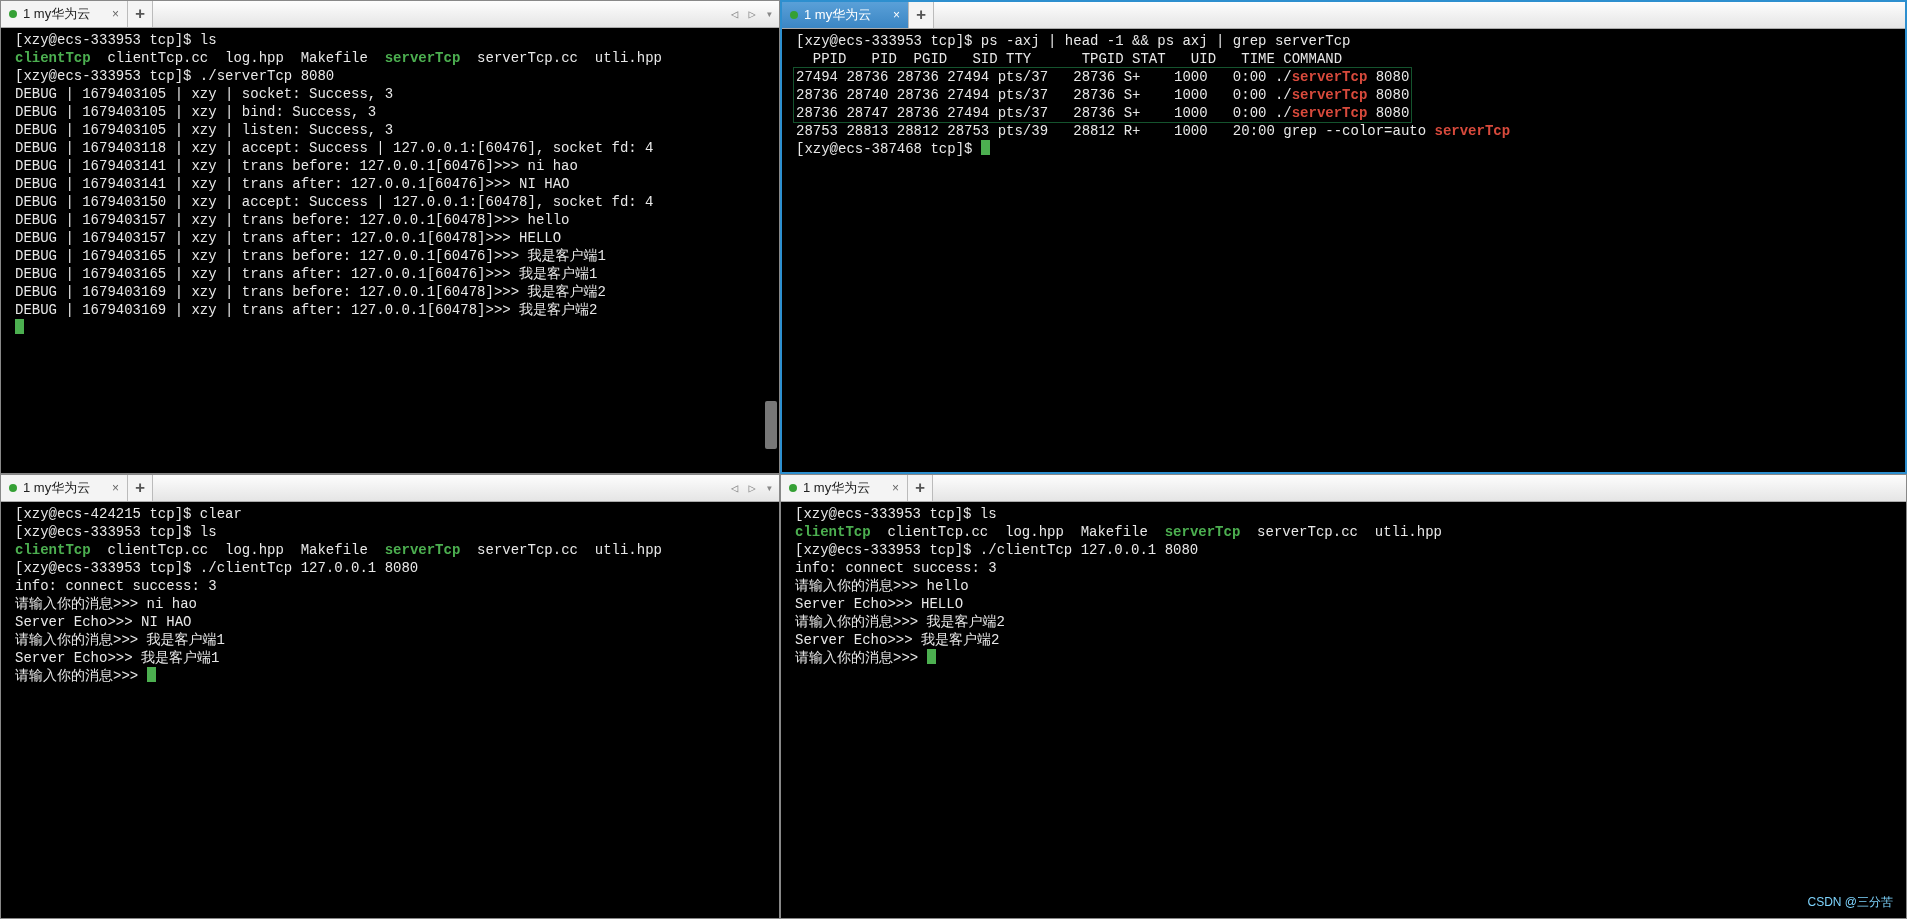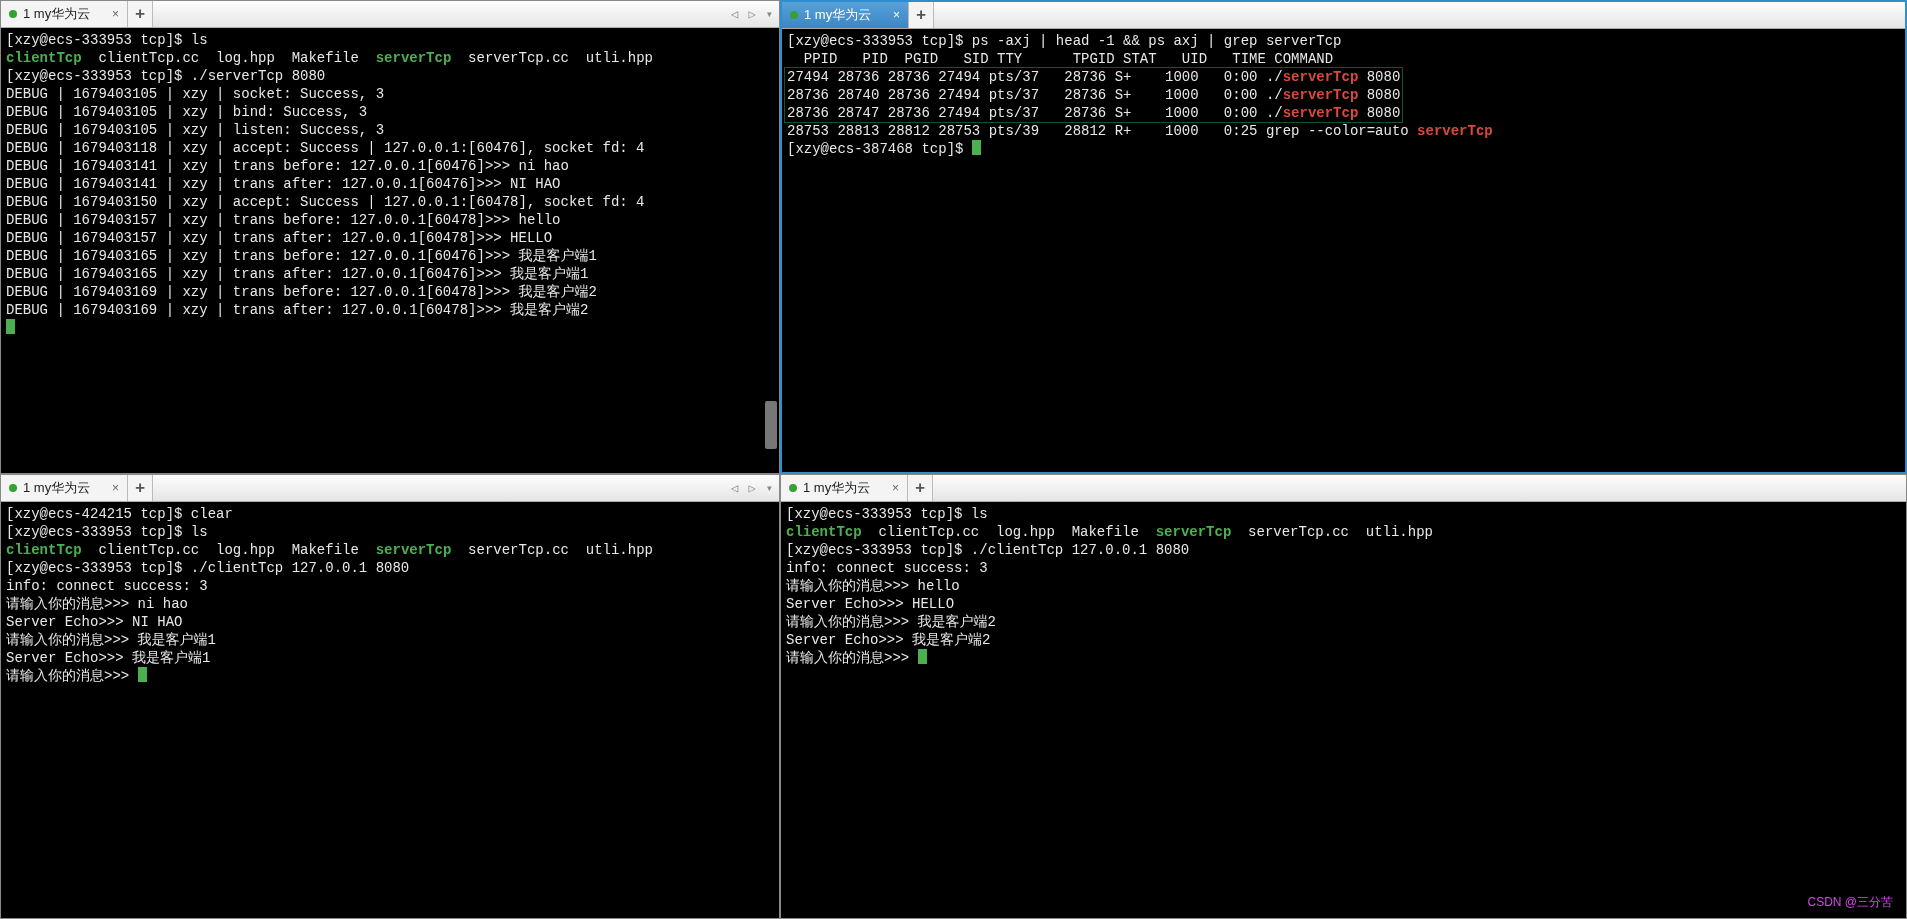--- a/index.html
+++ b/index.html
@@ -7,27 +7,27 @@
   .pane{position:relative;border:1px solid #888;box-sizing:border-box;display:flex;flex-direction:column;overflow:hidden;background:#000;}
   .pane.top-right{border:2px solid #2d8fcf;}
   .tabbar{height:26px;background:linear-gradient(#fdfdfd,#e5e5e5);display:flex;align-items:stretch;border-bottom:1px solid #aaa;position:relative;flex:0 0 26px;}
   .tab{display:flex;align-items:center;gap:6px;padding:0 8px;min-width:110px;background:#f4f4f4;border-right:1px solid #bbb;color:#222;font-size:13px;font-family:"Segoe UI",Arial,sans-serif;}
   .tab.active{background:linear-gradient(#5aa0d8,#3b86c4);color:#fff;}
   .dot-green{width:8px;height:8px;border-radius:50%;background:#35a035;display:inline-block;}
   .tab-x{color:#666;font-size:12px;margin-left:auto;cursor:pointer;}
   .tab.active .tab-x{color:#fff;}
   .newtab{width:24px;display:flex;align-items:center;justify-content:center;color:#555;font-size:17px;font-weight:bold;background:#f4f4f4;border-right:1px solid #bbb;cursor:pointer;}
   .nav-arrows{margin-left:auto;display:flex;align-items:center;padding:0 6px;gap:10px;color:#888;font-size:12px;}
-  .term{flex:1;padding:3px 5px;white-space:pre;line-height:18px;color:#e8e8e8;overflow:hidden;}
+  .term{flex:1;padding:3px 14px;white-space:pre;line-height:18px;color:#e8e8e8;overflow:hidden;}
   .c-red{color:#d84a3c;font-weight:bold;}
   .c-grn{color:#4caf50;font-weight:bold;}
   .cursor{display:inline-block;width:9px;height:15px;background:#4caf50;vertical-align:-2px;}
   .redbox{border:1px solid #14532d;display:inline-block;padding:0 2px;margin:-1px -3px;}
   .scrollbar{position:absolute;right:2px;top:400px;width:12px;height:48px;background:#777;border-radius:2px;}
-  .watermark{position:fixed;right:14px;bottom:8px;color:#d946ef;font-size:12px;font-family:Arial,sans-serif;}
+  .watermark{position:fixed;right:14px;bottom:8px;color:#7dd3fc;font-size:12px;font-family:Arial,sans-serif;}
 </style>
 </head>
 <body>
 
 <div class="grid">
 
   <div class="pane">
     <div class="tabbar">
       <div class="tab">
         <span class="dot-green"></span>
@@ -68,21 +68,21 @@
         <span>1 my华为云</span>
         <span class="tab-x">×</span>
       </div>
       <div class="newtab">+</div>
     </div>
     <div class="term"><span>[xzy@ecs-333953 tcp]$ ps -axj | head -1 &amp;&amp; ps axj | grep serverTcp</span>
 <span>  PPID   PID  PGID   SID TTY      TPGID STAT   UID   TIME COMMAND</span>
 <span class="redbox"><span>27494 28736 28736 27494 pts/37   28736 S+    1000   0:00 ./</span><span class="c-red">serverTcp</span><span> 8080</span>
 <span>28736 28740 28736 27494 pts/37   28736 S+    1000   0:00 ./</span><span class="c-red">serverTcp</span><span> 8080</span>
 <span>28736 28747 28736 27494 pts/37   28736 S+    1000   0:00 ./</span><span class="c-red">serverTcp</span><span> 8080</span></span>
-<span>28753 28813 28812 28753 pts/39   28812 R+    1000   0:25 grep --color=auto </span><span class="c-red">serverTcp</span>
+<span>28753 28813 28812 28753 pts/39   28812 R+    1000   20:00 grep --color=auto </span><span class="c-red">serverTcp</span>
 <span>[xzy@ecs-387468 tcp]$ </span><span class="cursor"></span></div>
   </div>
 
   <div class="pane">
     <div class="tabbar">
       <div class="tab">
         <span class="dot-green"></span>
         <span>1 my华为云</span>
         <span class="tab-x">×</span>
       </div>

